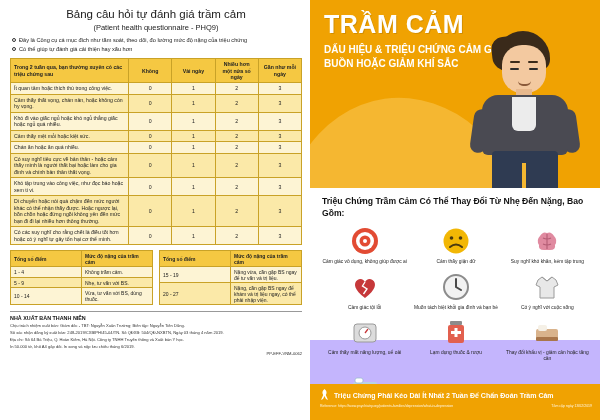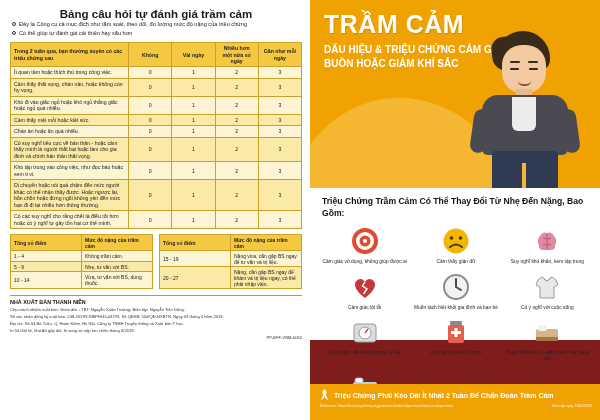--- a/index.html
+++ b/index.html
@@ -12,21 +12,21 @@
   .page { display: flex; width: 600px; height: 420px; }
 
   
   .left {
     width: 310px; height: 420px;
     background: #ffffff;
     padding: 8px 8px 4px 10px;
     position: relative;
   }
   .l-title {
-    font-size: 11.5px; font-weight: bold; color: #1b1b1b;
+    font-size: 11.5px; font-weight: normal; color: #1b1b1b;
     text-align: center; line-height: 1.15;
   }
   .l-sub {
     font-size: 7.5px; color: #1b1b1b; text-align: center;
     margin-top: 2px; margin-bottom: 5px;
   }
   .bullets { margin: 0 0 5px 2px; }
   .bullet {
     display: flex; align-items: flex-start;
     font-size: 5.6px; color: #222; line-height: 1.25; margin-bottom: 2px;
@@ -68,21 +68,21 @@
   table.score tbody tr:nth-child(even) { background: #fbe9a8; }
 
   .l-footer {
     margin-top: 6px; border-top: 0.8px solid #999; padding-top: 3px;
   }
   .l-footer .fh { font-size: 5.4px; font-weight: bold; color: #111; }
   .l-footer .fl { font-size: 4.1px; color: #333; line-height: 1.35; margin-top: 1.5px; }
   .l-footer .fcode { font-size: 4.1px; color: #333; text-align: right; margin-top: 2px; }
 
   
-  .right { width: 290px; height: 420px; position: relative; background: #7f1d1d; }
+  .right { width: 290px; height: 420px; position: relative; background: #c4b5fd; }
   .r-top {
     height: 188px; background: #f0a202; position: relative; overflow: hidden;
   }
   .r-top .swoosh {
     position: absolute; left: -40px; bottom: -60px;
     width: 250px; height: 150px; background: #f5b731;
     border-radius: 50% 50% 0 0 / 100% 100% 0 0; transform: rotate(-8deg);
   }
   .r-title {
     position: relative; padding: 12px 12px 0 14px;
@@ -154,20 +154,21 @@
     vertical-align: -2px; margin-right: 3px;
   }
 </style>
 </head>
 <body>
 
 <div class="page">
 
   <div class="left">
     <div class="l-title">Bảng câu hỏi tự đánh giá trầm cảm</div>
+    <div class="l-sub">(Patient health questionnaire - PHQ9)</div>
 
     <div class="bullets">
       <div class="bullet">
         <span class="dot"></span>
         <span>Đây là Công cụ cá mục đích như tầm soát, theo dõi, đo lường mức độ nặng của triệu chứng</span>
       </div>
       <div class="bullet">
         <span class="dot"></span>
         <span>Có thể giúp tự đánh giá cải thiện hay xấu hơn</span>
       </div>

